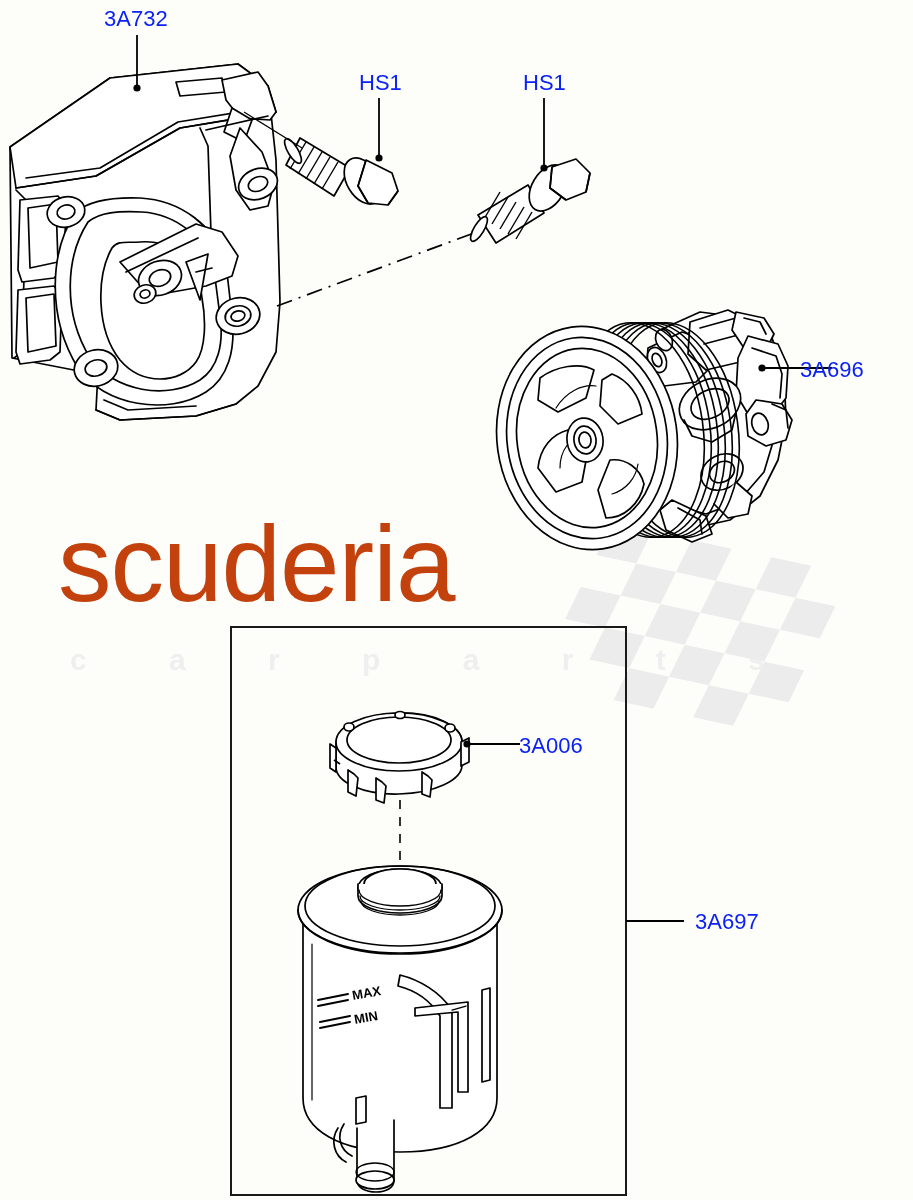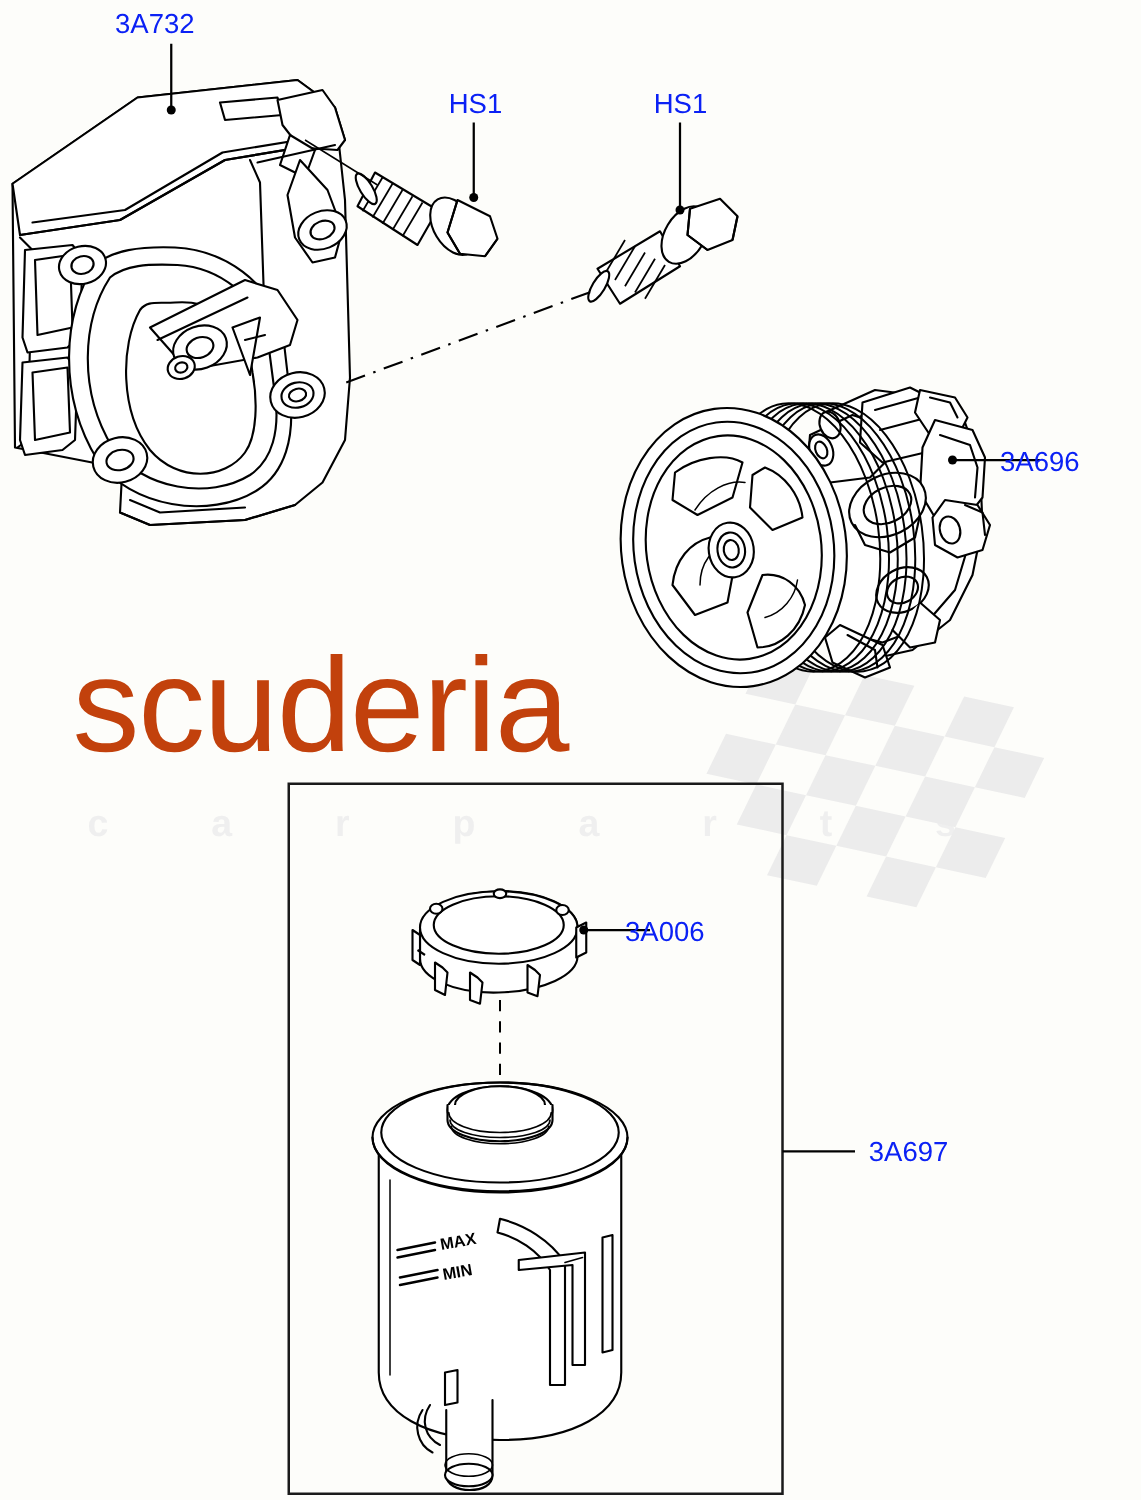--- a/index.html
+++ b/index.html
@@ -363,25 +363,25 @@
       <path d="M344,1124 C336,1136 340,1150 352,1156" fill="none"></path>
     </g>
 
     <text x="353" y="1000" font-family="Liberation Sans, sans-serif" font-size="13" font-weight="bold" fill="#000000" transform="rotate(-10 353 1000)">MAX</text>
     <text x="355" y="1024" font-family="Liberation Sans, sans-serif" font-size="13" font-weight="bold" fill="#000000" transform="rotate(-10 355 1024)">MIN</text>
 
     <line x1="626" y1="921" x2="684" y2="921" stroke="#000000" stroke-width="1.8"></line>
 
   </svg>
 
-  <div class="label" style="left:92px; top:6px;">3A732</div>
+  <div class="label" style="left:104px; top:6px;">3A732</div>
 
   <div class="label" style="left:359px; top:70px;">HS1</div>
 
   <div class="label" style="left:523px; top:70px;">HS1</div>
 
   <div class="label" style="left:800px; top:357px;">3A696</div>
 
-  <div class="label" style="left:500px; top:733px;">3A006</div>
+  <div class="label" style="left:519px; top:733px;">3A006</div>
 
   <div class="label" style="left:695px; top:909px;text-align:center;">3A697</div>
 
 </div>
 
 </body></html>

